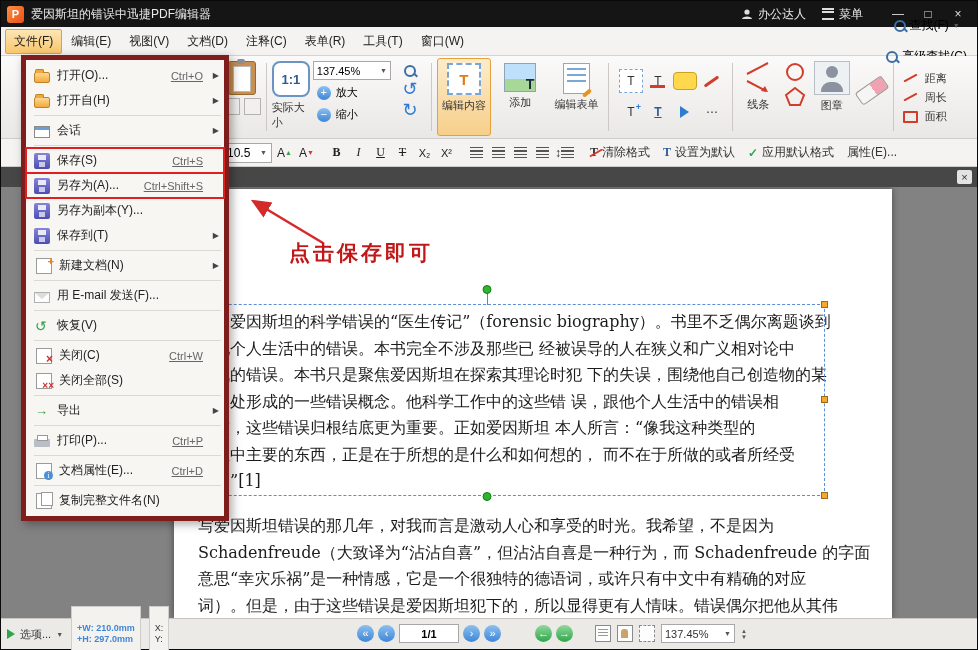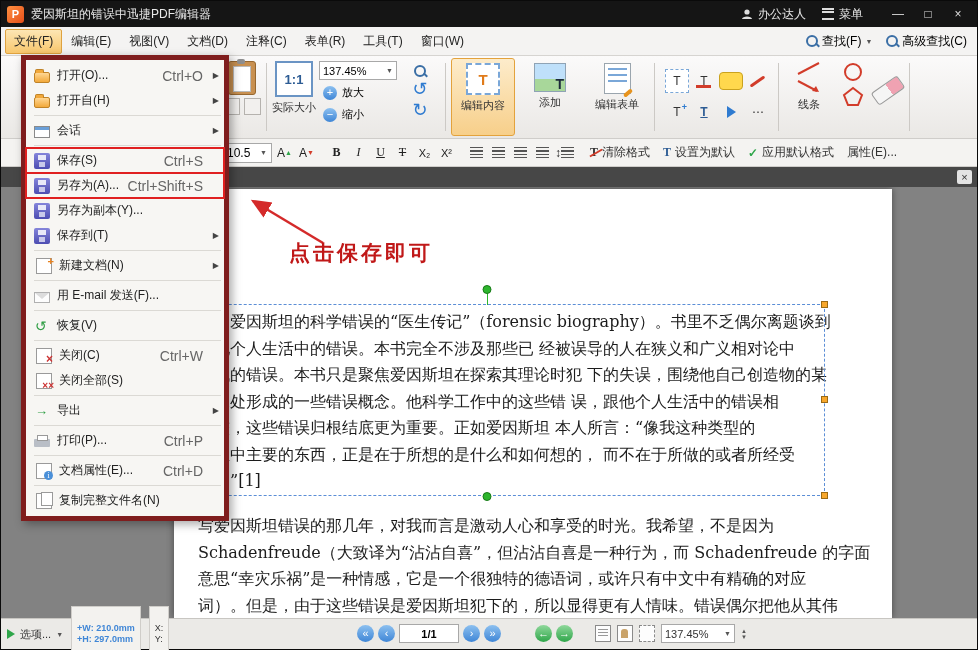--- a/index.html
+++ b/index.html
@@ -15,37 +15,37 @@
   .burger{width:12px;height:8px;border-top:2px solid #ddd;border-bottom:2px solid #ddd;position:relative;}
   .burger::after{content:"";position:absolute;left:0;top:1px;width:12px;height:2px;background:#ddd;}
   .menu-txt{display:flex;align-items:center;gap:5px;}
   .win-btns{display:flex;gap:4px;margin-left:6px;}
   .win-btn{width:26px;height:18px;display:flex;align-items:center;justify-content:center;color:#ddd;font-size:12px;}
 
   
   .menubar{height:28px;background:#f4f3f2;border-bottom:1px solid #d6d4d1;display:flex;align-items:center;padding:0 4px;flex:0 0 28px;}
   .menu-item{padding:4px 9px;color:#222;}
   .menu-item.active{background:linear-gradient(#fde6b4,#f8c76d);border:1px solid #dfa23f;border-radius:2px;padding:3px 8px;}
-  .mb-right{margin-left:auto;display:flex;align-items:center;gap:14px;padding-right:6px;}
+  .mb-right{margin-left:auto;display:flex;align-items:center;gap:14px;padding-right:6px;flex-direction:column;}
   .mag{width:8px;height:8px;border:2px solid #3a6ea5;border-radius:50%;position:relative;display:inline-block;}
   .mag::after{content:"";position:absolute;left:7px;top:7px;width:5px;height:2px;background:#3a6ea5;transform:rotate(45deg);}
   .mb-find{display:flex;align-items:center;gap:4px;}
   .dd{font-size:7px;color:#555;}
 
   
   .toolbar{height:78px;background:linear-gradient(#fbfafa,#eae8e5);border-bottom:1px solid #cfcdca;display:flex;align-items:stretch;gap:3px;padding:2px 4px 2px 222px;flex:0 0 78px;}
   .tsep{width:1px;background:#ccc9c5;margin:5px 2px;}
   .tcol{display:flex;flex-direction:column;align-items:center;justify-content:flex-start;padding-top:3px;gap:3px;}
   .tlabel{font-size:11px;color:#333;}
   .clipboard{width:26px;height:32px;background:#c89050;border:1px solid #96672f;border-radius:3px;position:relative;}
   .clipboard::before{content:"";position:absolute;left:4px;top:4px;width:16px;height:24px;background:#fff;border:1px solid #bbb;}
   .clipboard::after{content:"";position:absolute;left:8px;top:-3px;width:8px;height:5px;background:#8f8f8f;border-radius:2px;}
   .mini-row{display:flex;gap:4px;}
   .mini-ic{width:15px;height:15px;border:1px solid #b5b2ae;background:#f2f0ee;}
-  .icon-11{width:34px;height:32px;border:2px solid #6a94c4;border-radius:0;background:#fff;color:#2d5c94;font-weight:bold;font-size:13px;display:flex;align-items:center;justify-content:center;}
+  .icon-11{width:34px;height:32px;border:2px solid #6a94c4;border-radius:8px;background:#fff;color:#2d5c94;font-weight:bold;font-size:13px;display:flex;align-items:center;justify-content:center;}
   .zoomcol{width:78px;}
   .zoom-select{width:70px;height:17px;background:#fff;border:1px solid #a8a8a8;display:flex;align-items:center;justify-content:space-between;padding:0 3px;font-size:11px;}
   .zoom-row{display:flex;align-items:center;gap:5px;height:19px;font-size:11px;width:70px;}
   .zcircle{width:14px;height:14px;border-radius:50%;background:linear-gradient(#8cc0f0,#3f86d6);color:#fff;display:flex;align-items:center;justify-content:center;font-size:11px;line-height:1;}
   .rotcol{width:40px;}
   .rot{font-size:18px;color:#2f7bd0;line-height:18px;}
   .mode-btn{width:58px;display:flex;flex-direction:column;align-items:center;padding:4px 2px 2px;gap:3px;border:1px solid transparent;border-radius:3px;}
   .mode-btn.selected{background:linear-gradient(#fdeccb,#f7cf8a);border-color:#e3a23c;}
   .ic-editcontent{width:30px;height:28px;border:2px dashed #7aa7d8;background:#fff;display:flex;align-items:center;justify-content:center;color:#e07b1a;font-weight:bold;font-size:15px;}
   .ic-addimg{width:30px;height:27px;border:1px solid #8fa3b5;background:linear-gradient(#bfe0fa 0 55%,#a8d79a 55% 100%);position:relative;}
@@ -114,21 +114,21 @@
   .gh{position:absolute;width:9px;height:9px;border-radius:50%;background:#2db52d;border:1px solid #187a18;left:50%;transform:translateX(-50%);box-sizing:border-box;}
   .gh.top{top:-20px;}  .gh.bot{bottom:-6px;}
   .stem{position:absolute;left:50%;top:-12px;width:1px;height:12px;background:#2db52d;}
 
   .anno-svg{position:absolute;left:0;top:0;z-index:60;pointer-events:none;}
   .anno-text{position:absolute;left:288px;top:52px;color:#c01818;font-size:21px;font-weight:bold;letter-spacing:3px;z-index:60;font-family:"DejaVu Sans",sans-serif;}
 
   
   .filemenu{position:absolute;left:20px;top:54px;width:198px;background:#f7f6f3;border:5px solid #7f1d1d;box-shadow:3px 3px 9px rgba(0,0,0,.35);z-index:50;padding:3px 0;}
   .mi{height:25px;display:flex;align-items:center;gap:7px;padding:0 5px 0 8px;color:#222;}
-  .mi .sc{margin-left:auto;color:#666;font-size:14px;}
+  .mi .sc{margin-left:auto;color:#666;font-size:11px;text-decoration:underline;}
   .mi .arr{width:9px;text-align:right;color:#444;font-size:8px;flex:0 0 9px;}
   .mi.red{outline:2px solid #e02020;outline-offset:-1px;}
   .msep{height:1px;background:#dbd9d4;margin:2px 3px 2px 8px;}
   .fic{width:16px;height:16px;flex:0 0 16px;position:relative;display:inline-block;box-sizing:border-box;}
   .fic-folder{background:linear-gradient(#ffd794,#f2a93b);border:1px solid #c08327;border-radius:2px;height:11px;margin-top:3px;}
   .fic-folder::before{content:"";position:absolute;top:-4px;left:0;width:7px;height:3px;background:#f2a93b;border:1px solid #c08327;border-bottom:none;border-radius:2px 2px 0 0;}
   .fic-session{background:#fff;border:1px solid #8a8a8a;height:12px;margin-top:2px;}
   .fic-session::before{content:"";position:absolute;left:0;top:0;right:0;height:3px;background:#6a9fd8;}
   .fic-save{background:linear-gradient(#8585da,#4d4db2);border-radius:2px;}
   .fic-save::before{content:"";position:absolute;top:2px;left:4px;width:8px;height:5px;background:#e9e9f8;}
@@ -285,24 +285,42 @@
       <span class="tlabel">线条</span>
     </div>
     <div class="tcol shapecol">
       <svg width="22" height="22">
           <circle cx="11" cy="11" r="8" fill="none" stroke="#d23c2a" stroke-width="2"></circle>
         </svg>
       <svg width="22" height="22">
           <polygon points="11,2 20,9 16,19 6,19 2,9" fill="none" stroke="#d23c2a" stroke-width="2"></polygon>
         </svg>
     </div>
+    <div class="tcol stampcol">
+      <span class="stamp-ic"></span>
+      <span class="tlabel">图章</span>
+    </div>
     <div class="tcol">
       <span class="eraser"></span>
     </div>
     <div class="tsep"></div>
+    <div class="measurecol">
+      <span class="mrow">
+        <span class="mic"></span>
+        <span>距离</span>
+      </span>
+      <span class="mrow">
+        <span class="mic"></span>
+        <span>周长</span>
+      </span>
+      <span class="mrow">
+        <span class="mic sq"></span>
+        <span>面积</span>
+      </span>
+    </div>
   </div>
 
   <div class="formatbar">
     <span class="fb-select fb-font">
       <span></span>
       <span class="dd">▼</span>
     </span>
     <span class="fb-select fb-size">
       <span>10.5</span>
       <span class="dd">▼</span>

